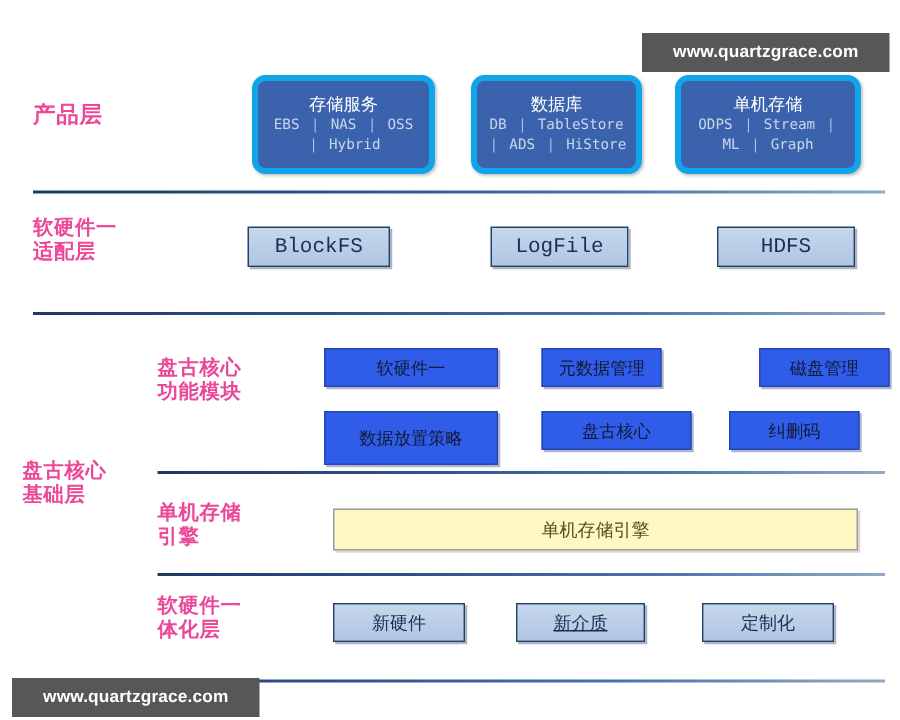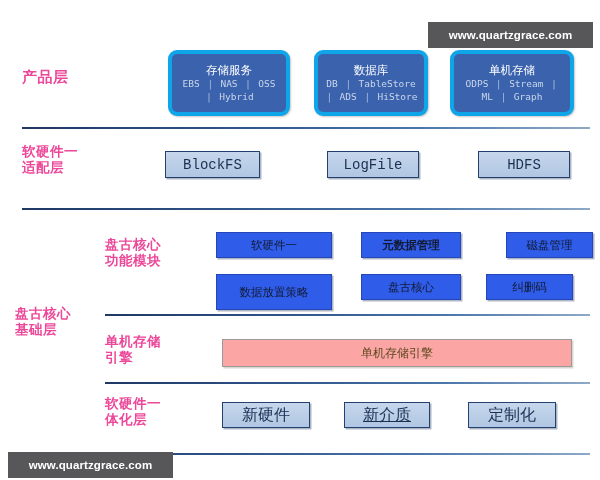--- a/index.html
+++ b/index.html
@@ -62,42 +62,42 @@
 
   
   .lite-box {
     position: absolute;
     background: linear-gradient(to bottom, #c6d7ec 0%, #b0c6e2 100%);
     border: 1px solid #23406e;
     display: flex;
     align-items: center;
     justify-content: center;
     color: #1a2f52;
-    font-size: 16px;
+    font-size: 12px;
     box-shadow: 1.5px 1.5px 0 rgba(40,60,95,0.38);
   }
   .lite-box.serif { font-family: Liberation Mono, monospace; font-size: 14px; }
 
   
   .mod-box {
     position: absolute;
     background: #2f5ce8;
     border: 1px solid #2547b5;
     display: flex;
     align-items: center;
     justify-content: center;
     color: #121a33;
     font-size: 11.5px;
     box-shadow: 1.5px 1.5px 0 rgba(30,45,90,0.35);
   }
 
   
   .engine-box {
     position: absolute;
-    background: #fca5a5;
+    background: #fef9c3;
     border: 1px solid #9a9a9a;
     display: flex;
     align-items: center;
     justify-content: center;
     color: #5c4a1e;
     font-size: 12px;
     box-shadow: 1.5px 1.5px 0 rgba(120,110,80,0.28);
   }
 
   
@@ -151,21 +151,21 @@
   <div class="lite-box serif" style="left:327px; top:139px; width:92px; height:27px;">LogFile</div>
 
   <div class="lite-box serif" style="left:478px; top:139px; width:92px; height:27px;">HDFS</div>
 
   <div class="divider" style="left:22px; top:196px; width:568px;"></div>
 
   <div class="layer-label label-md" style="left:105px; top:225px;">盘古核心
 功能模块</div>
 
   <div class="mod-box" style="left:216px; top:220px; width:116px; height:26px;">软硬件一</div>
-  <div class="mod-box" style="left:361px; top:220px; width:100px; height:26px;font-weight:bold;">元数据管理</div>
+  <div class="mod-box" style="left:361px; top:220px; width:80px; height:26px;">元数据管理</div>
   <div class="mod-box" style="left:506px; top:220px; width:87px; height:26px;">磁盘管理</div>
 
   <div class="mod-box" style="left:216px; top:262px; width:116px; height:36px;">数据放置策略</div>
   <div class="mod-box" style="left:361px; top:262px; width:100px; height:26px;">盘古核心</div>
   <div class="mod-box" style="left:486px; top:262px; width:87px; height:26px;">纠删码</div>
 
   <div class="layer-label label-md" style="left:15px; top:294px;">盘古核心
 基础层</div>
 
   <div class="divider thin" style="left:105px; top:302px; width:485px;"></div>

